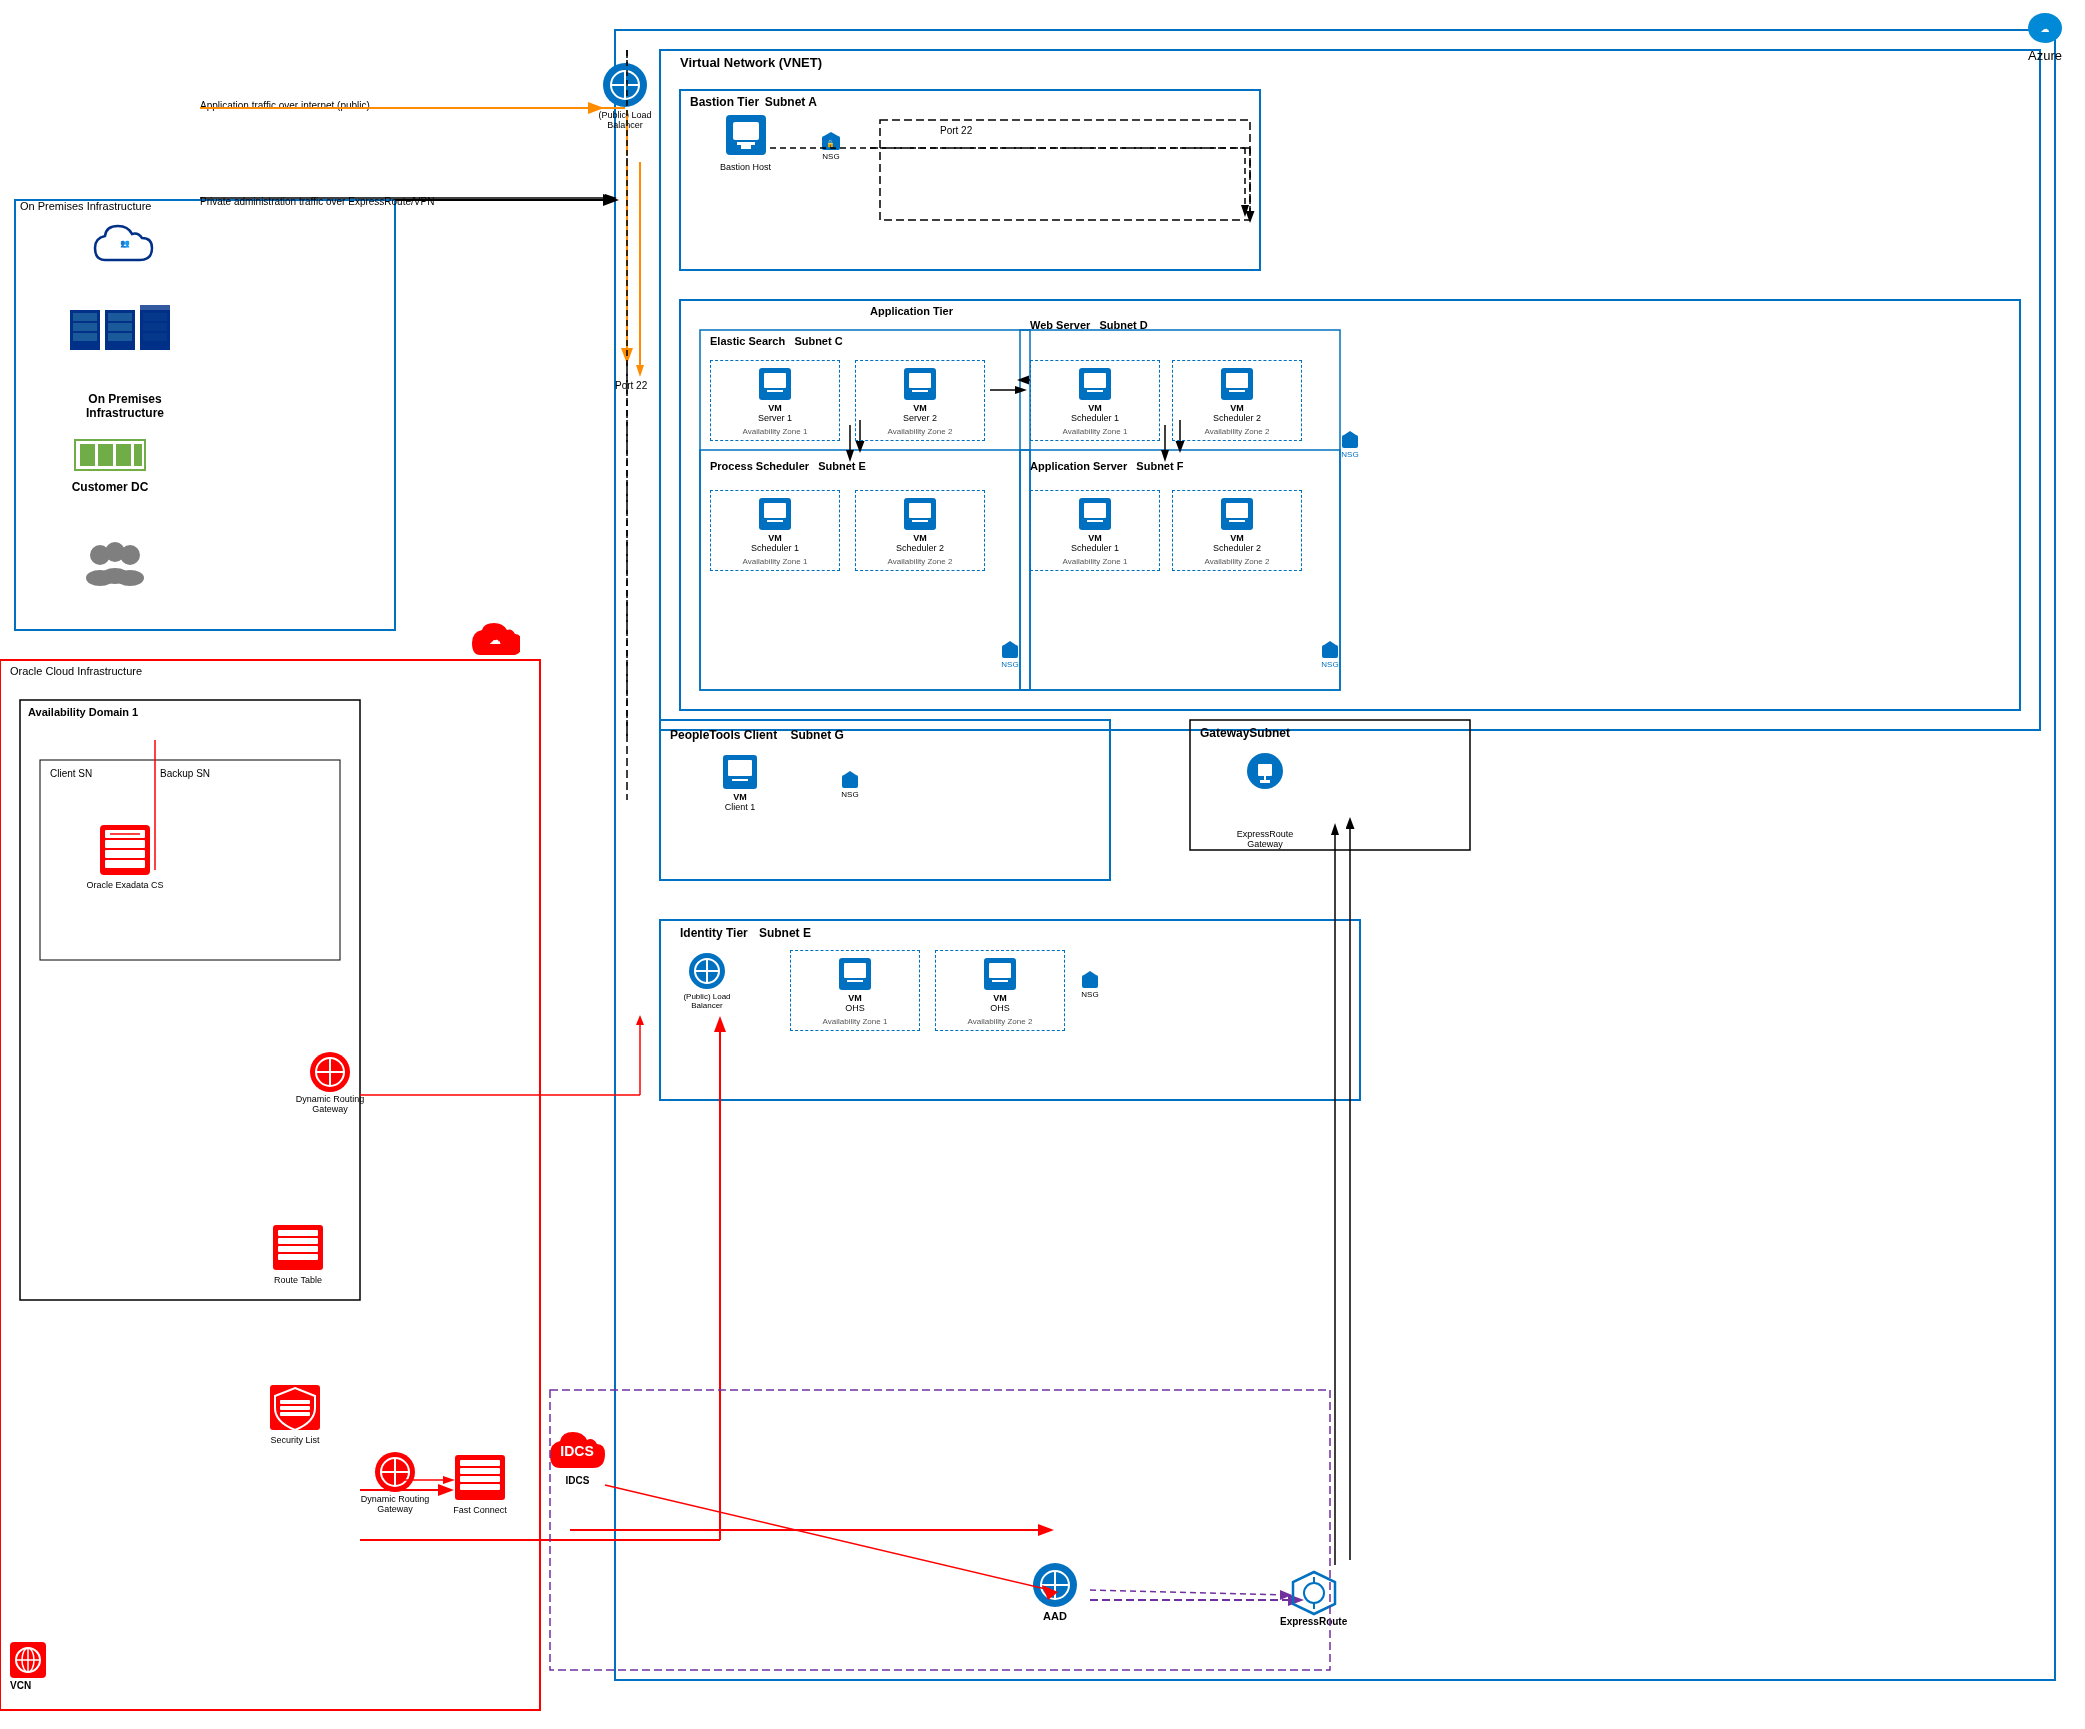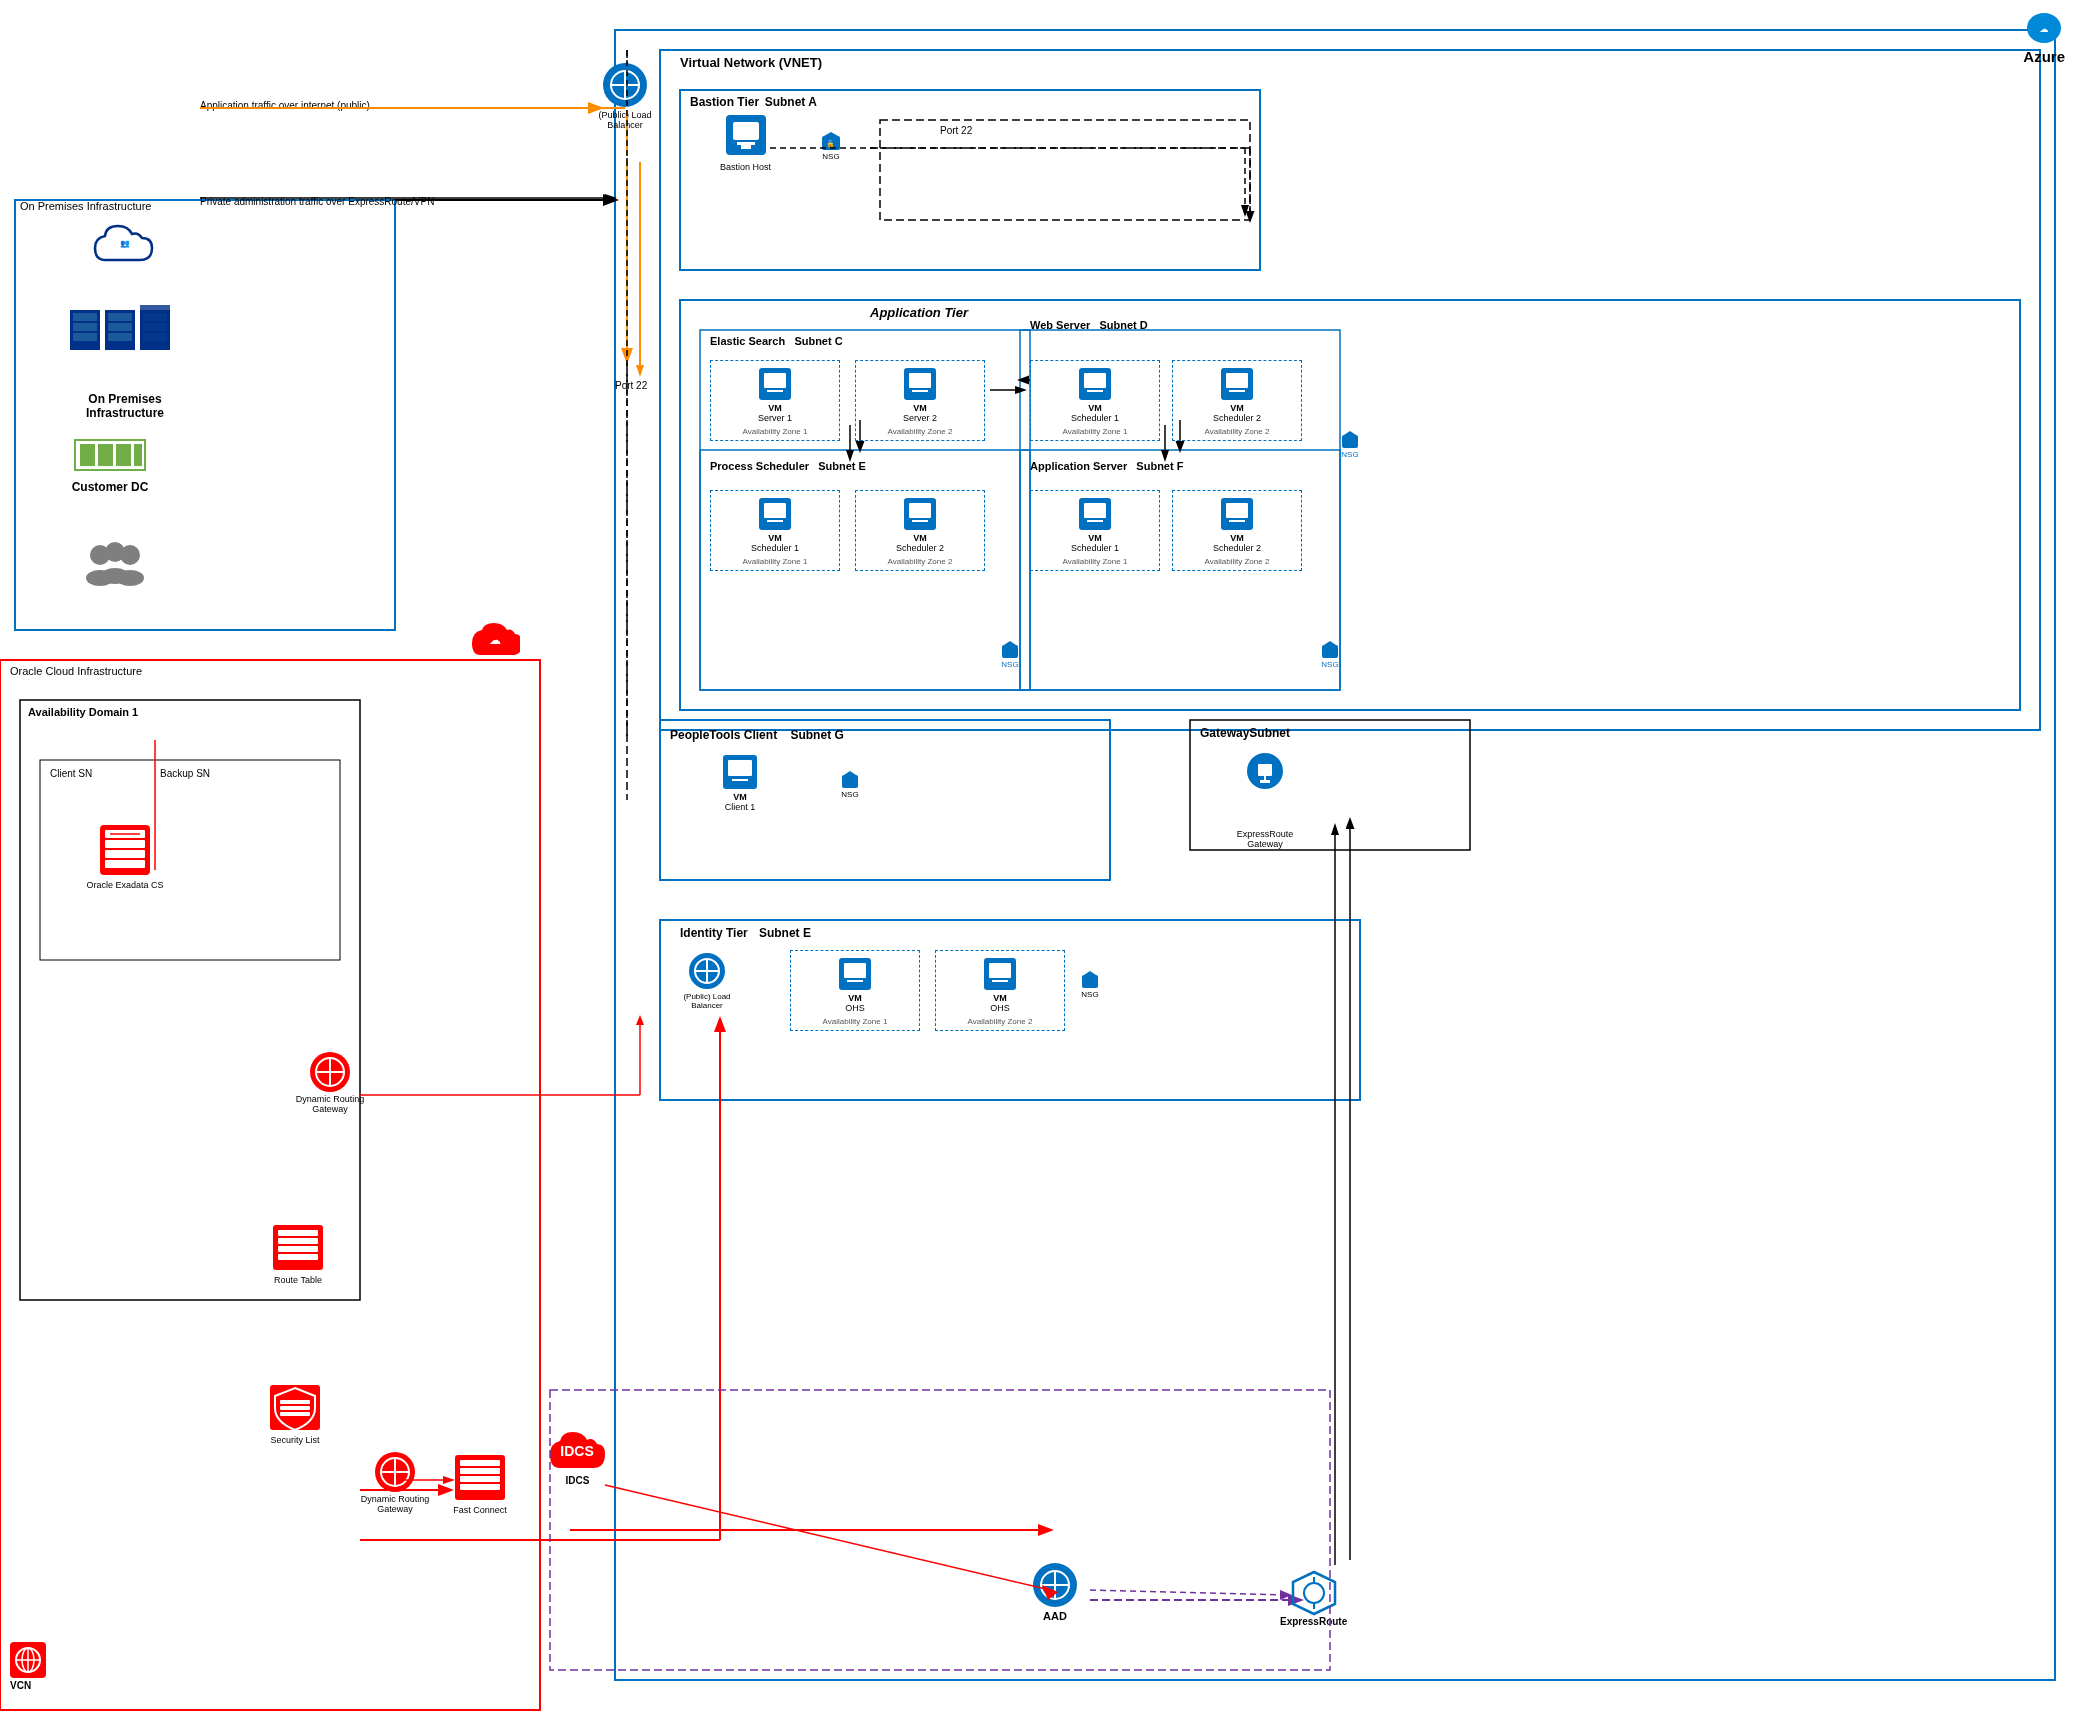--- a/index.html
+++ b/index.html
@@ -126,21 +126,21 @@
         <path d="M0,0 L0,6 L8,3 z" fill="#7030A0"></path>
       </marker>
     </defs>
   </svg>
 
   <div class="icon-container" style="top:8px; right:20px;">
     <svg width="40" height="40" viewBox="0 0 40 40">
       <path d="M20 5 C10 5 3 12 3 20 C3 28 10 35 20 35 C30 35 37 28 37 20 C37 12 30 5 20 5Z" fill="#0089D6"></path>
       <text x="20" y="24" text-anchor="middle" fill="white" font-size="9" font-family="Arial">☁</text>
     </svg>
-    <span style="font-size:15px; font-weight:bold;">Azure</span>
+    <span style="font-size:13px; font-weight:normal;">Azure</span>
   </div>
 
   <div class="text-label" style="top:55px; left:680px;">
     <span style="font-size:13px; font-weight:bold;">Virtual Network (VNET)</span>
   </div>
 
   <div class="text-label" style="top:95px; left:690px;">
     <span style="font-weight:bold; font-size:12px;">Bastion Tier</span>
     &nbsp;<span style="font-weight:bold; font-size:12px;">Subnet A</span>
   </div>
@@ -160,21 +160,21 @@
       <rect x="2" y="6" width="18" height="14" rx="2" fill="#0070C0"></rect>
       <path d="M11 2 L18 6 L4 6 Z" fill="#0070C0"></path>
       <text x="11" y="16" text-anchor="middle" fill="white" font-size="7">🔒</text>
     </svg>
     <span style="font-size:8px;">NSG</span>
   </div>
 
   <div class="text-label" style="top:125px; left:940px;">Port 22</div>
 
   <div class="text-label" style="top:305px; left:870px;">
-    <span style="font-weight:bold; font-size:13px;font-style:italic;">Application Tier</span>
+    <span style="font-weight:bold; font-size:11px;">Application Tier</span>
   </div>
 
   <div class="text-label" style="top:335px; left:710px;">
     <span style="font-weight:bold; font-size:11px;">Elastic Search &nbsp; Subnet C</span>
   </div>
 
   <div style="position:absolute; top:360px; left:710px; border:1px dashed #0070C0; padding:4px; width:130px;">
     <div class="icon-container" style="position:relative; width:100%;">
       <svg width="38" height="38" viewBox="0 0 38 38">
         <rect x="3" y="3" width="32" height="32" rx="3" fill="#0070C0"></rect>

